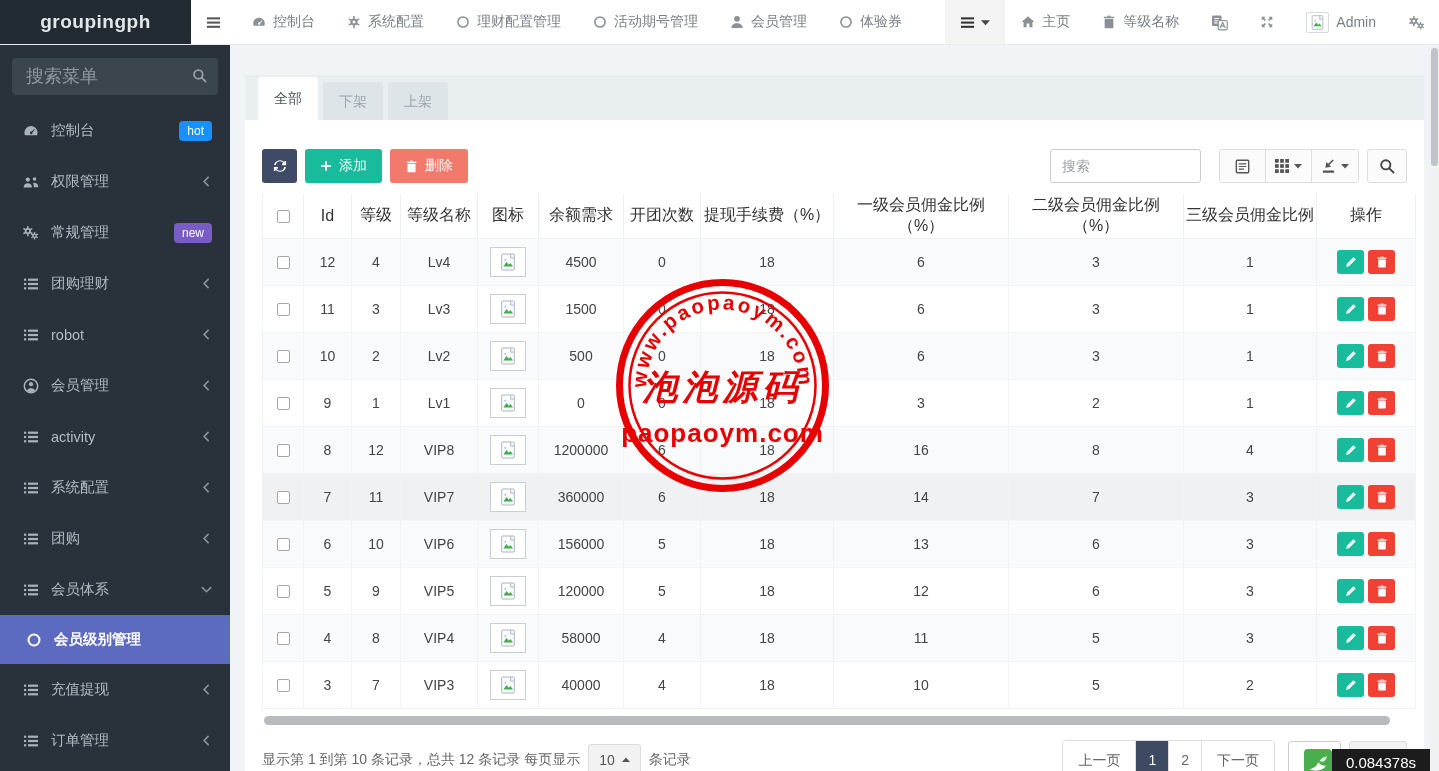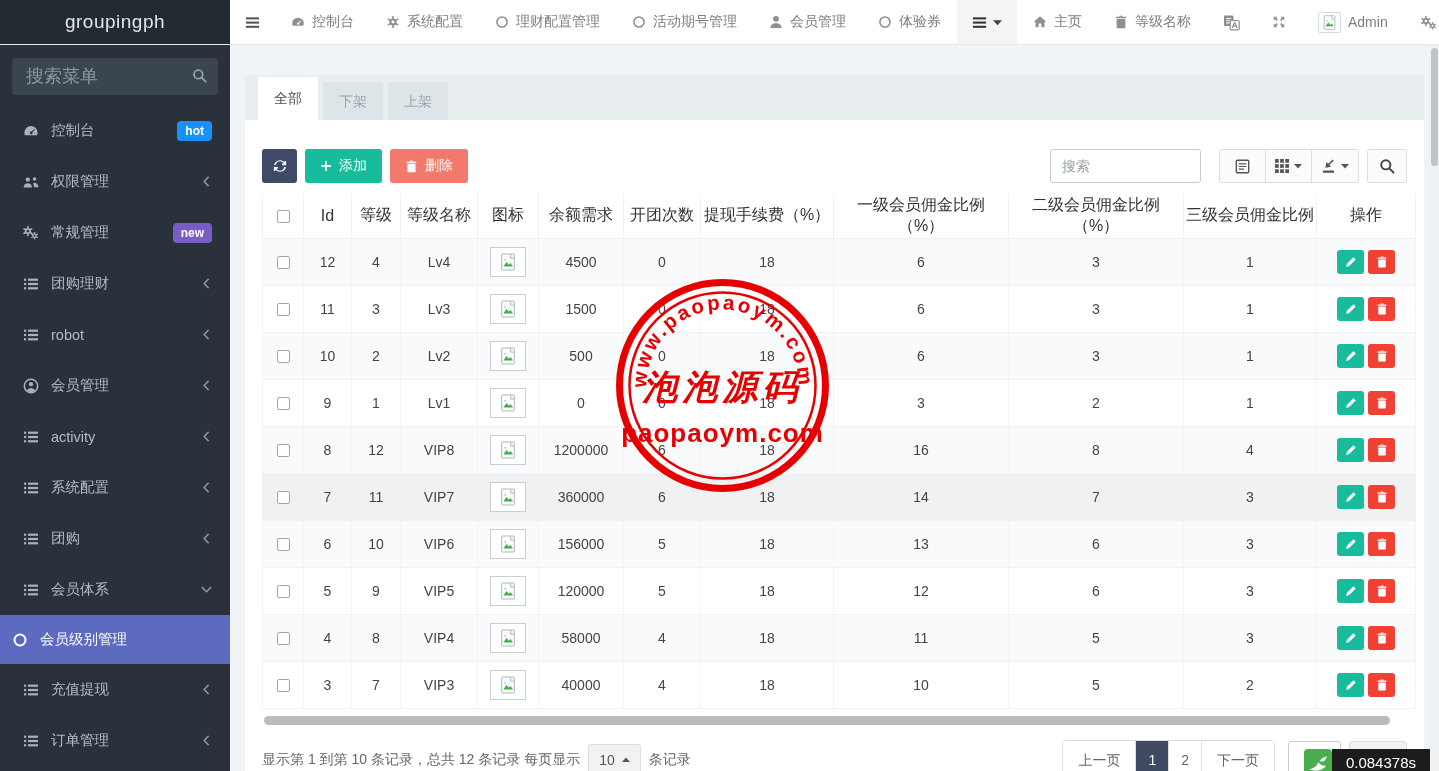--- a/index.html
+++ b/index.html
@@ -4,43 +4,43 @@
 <style>
   * { margin:0; padding:0; box-sizing:border-box; }
   html,body { width:1439px; height:771px; overflow:hidden; }
   body { font-family:"Liberation Sans","DejaVu Sans",sans-serif; background:#f1f4f6; position:relative; font-size:14px; }
 
   .ic { display:inline-flex; align-items:center; justify-content:center; }
   .ic svg { display:block; }
 
   
   .navbar { position:absolute; top:0; left:0; right:0; height:45px; background:#fff; display:flex; align-items:stretch; border-bottom:1px solid #e6eaec; z-index:30; }
-  .logo { width:230px; background:#222b32; color:#e2e7ea; display:flex; align-items:center; justify-content:center; font-size:19px; font-weight:400; letter-spacing:.5px; flex:0 0 auto; }
+  .logo { width:191px; background:#222b32; color:#e2e7ea; display:flex; align-items:center; justify-content:center; font-size:19px; font-weight:700; letter-spacing:.5px; flex:0 0 auto; }
   .nav-burger { display:flex; align-items:center; padding:0 15px; color:#555; cursor:pointer; }
   .nav-item { display:flex; align-items:center; gap:7px; padding:0 16px; color:#797f84; cursor:pointer; white-space:nowrap; }
   .nav-item .ic { color:#8a9095; }
   .nav-right { margin-left:auto; display:flex; align-items:stretch; }
   .nav-toggle { display:flex; align-items:center; gap:6px; padding:0 15px; background:#f4f4f4; color:#333; cursor:pointer; }
   .nav-caret { color:#444; }
   .avatar-box { width:23px; height:21px; border:1px solid #d7dbde; border-radius:2px; display:inline-flex; align-items:center; justify-content:center; background:#fff; }
 
   
   .sidebar { position:absolute; top:45px; left:0; bottom:0; width:230px; background:#29323a; z-index:20; }
   .side-search { margin:13px 12px 10px; height:37px; background:#3a454e; border-radius:4px; position:relative; }
   .side-search input { width:100%; height:100%; background:transparent; border:none; outline:none; color:#cfd6da; padding:0 34px 0 14px; font-size:18px; font-family:inherit; }
   .side-search input::placeholder { color:#8d99a1; }
   .side-search .ic { position:absolute; right:11px; top:10px; color:#96a1a9; }
   .menu-item { height:51px; display:flex; align-items:center; padding:0 18px 0 21px; color:#b2bcc3; font-size:14.5px; cursor:pointer; }
   .menu-item .mi-ic { width:19px; color:#a8b2b9; margin-right:11px; flex:0 0 auto; }
   .menu-item .mi-label { flex:1 1 auto; overflow:hidden; white-space:nowrap; }
-  .mi-badge { flex:0 0 auto; color:#fff; font-size:12px; font-weight:bold; padding:3px 8px; border-radius:4px; }
+  .mi-badge { flex:0 0 auto; color:#fff; font-size:12px; font-weight:normal; padding:3px 8px; border-radius:4px; }
   .mi-arrow { flex:0 0 auto; color:#8a949b; }
   .menu-item.active { background:#5c6bc0; color:#fff; height:49px; }
   .menu-item.active .mi-ic { color:#fff; }
-  .menu-item.sub { padding-left:10px; }
+  .menu-item.sub { padding-left:24px;font-weight:bold; }
 
   
   .content { position:absolute; left:230px; top:45px; right:0; bottom:0; }
   .panel-wrap { position:absolute; left:15px; right:15px; top:30px; bottom:0; }
   .panel-heading { height:45px; background:#e9eef1; display:flex; align-items:flex-end; padding-left:13px; }
   .tab { padding:0 16px; height:38px; line-height:38px; background:#dee5e9; color:#9aa6ad; margin-right:5px; border-radius:3px 3px 0 0; cursor:pointer; font-size:14px; }
   .tab.active { background:#fff; color:#4a5257; height:43px; line-height:43px; }
   .panel-body { position:absolute; top:45px; left:0; right:0; bottom:0; background:#fff; padding:29px 17px 0; }
 
   .toolbar { display:flex; align-items:center; margin-bottom:11px; }

